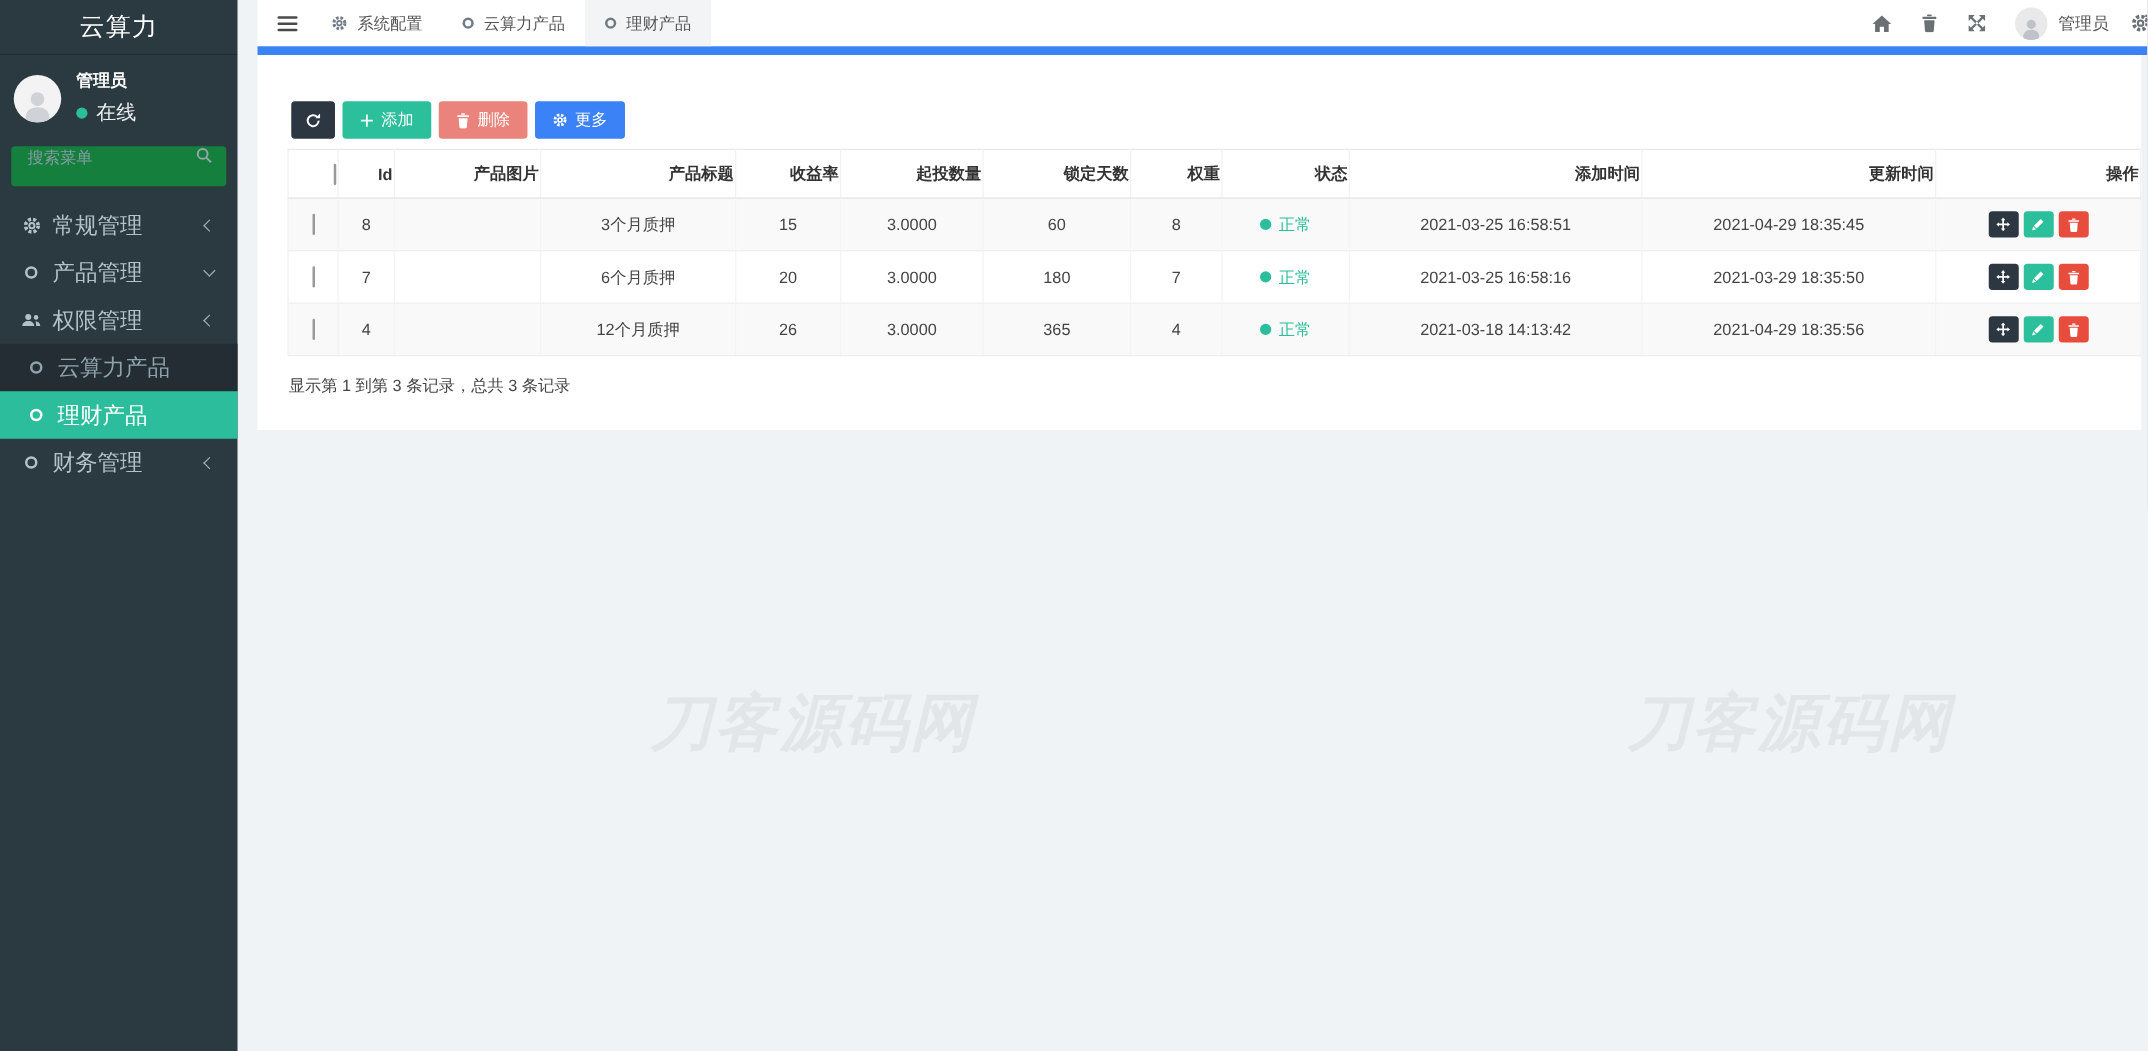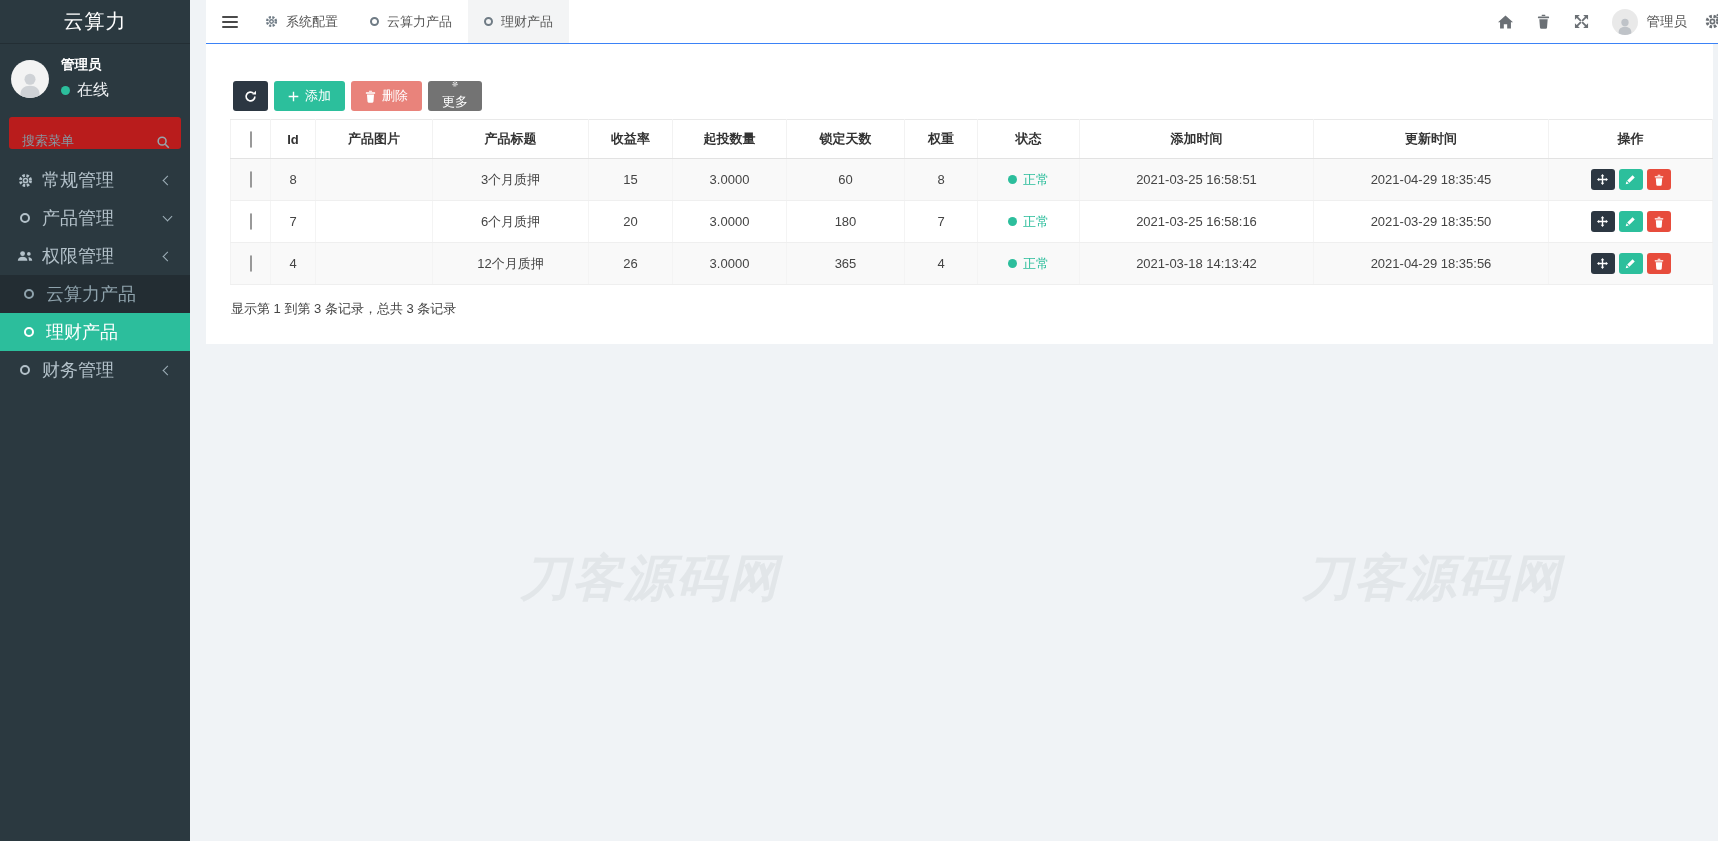--- a/index.html
+++ b/index.html
@@ -11,40 +11,40 @@
   .sidebar{position:absolute;left:0;top:0;width:190px;height:100%;background:#2b3940;}
   .logo{height:44px;display:flex;align-items:center;justify-content:center;color:#fff;
         font-size:20px;letter-spacing:1px;border-bottom:1px solid rgba(0,0,0,.18);}
   .user-panel{display:flex;align-items:center;padding:12px 10px 13px 11px;}
   .avatar{width:38px;height:38px;border-radius:50%;background:#f3f3f3;overflow:hidden;flex:none;
           display:flex;align-items:flex-end;justify-content:center;}
   .user-info{margin-left:12px;}
   .user-name{color:#fff;font-size:13.5px;font-weight:bold;margin-bottom:6px;}
   .user-status{color:#eceff1;font-size:16px;display:flex;align-items:center;gap:7px;}
   .dot{width:9px;height:9px;border-radius:50%;background:#2cbe9c;flex:none;}
-  .search-box{margin:3px 9px 12px;height:32px;background:#b91c1c;border-radius:3px;
-              display:flex;align-items:flex-end;padding:0 11px;}
+  .search-box{margin:3px 9px 12px;height:32px;background:#15803d;border-radius:3px;
+              display:flex;align-items:flex-start;padding:0 11px;}
   .search-box input{flex:1;background:transparent;border:none;outline:none;color:#cfd8dc;font-size:13px;min-width:0;}
   .search-box input::placeholder{color:#8699a3;}
   .search-box svg{color:#97a6ad;flex:none;}
   .menu{margin-top:6px;}
   .menu-item{height:38px;display:flex;align-items:center;padding:0 19px 0 17px;
              color:#b3c1c9;font-size:18px;cursor:pointer;}
   .mi-icon{width:16px;margin-right:9px;display:flex;align-items:center;justify-content:center;flex:none;}
   .ring{width:10px;height:10px;border:2px solid currentColor;border-radius:50%;}
   .chev{width:7px;height:7px;border-style:solid;border-width:1.6px 1.6px 0 0;border-color:#9fb0b9;
         margin-left:auto;flex:none;}
   .chev.left{transform:rotate(-135deg);}
   .chev.down{transform:rotate(135deg);margin-top:-3px;}
   .menu-item.sub{background:#232d33;color:#8fa3ad;padding-left:21px;}
   .menu-item.active{background:#2cbe9c;color:#fff;}
 
   
   .navbar{position:absolute;left:206px;top:0;right:0;height:44px;background:#fff;
-          border-bottom:1px solid #3b82f6;display:flex;align-items:center;}
+          border-bottom:7px solid #3b82f6;display:flex;align-items:center;}
   .hamburger{margin-left:16px;width:16px;display:flex;flex-direction:column;gap:3px;cursor:pointer;}
   .hamburger span{height:2px;background:#4a4a4a;border-radius:1px;}
   .tabs{display:flex;height:100%;margin-left:11px;}
   .tab{display:flex;align-items:center;gap:8px;padding:0 16px;font-size:13px;color:#555;height:100%;cursor:pointer;}
   .tab.active{background:#f3f4f5;}
   .tab .ring-sm{width:9px;height:9px;border:2px solid #6f7b85;border-radius:50%;flex:none;}
   .tab svg{color:#6f7b85;}
   .nav-right{margin-left:auto;display:flex;align-items:center;color:#6b7075;}
   .nav-icon{width:16px;display:flex;justify-content:center;cursor:pointer;margin-right:22px;}
   .nav-user{display:flex;align-items:center;gap:9px;cursor:pointer;margin-right:14px;}
@@ -56,24 +56,24 @@
   
   .content{position:absolute;left:206px;top:44px;right:0;bottom:0;background:#f0f3f6;}
   .panel{position:absolute;left:0;top:0;width:calc(100% - 5px);height:300px;background:#fff;}
   .toolbar{position:absolute;left:27px;top:37px;display:flex;gap:6px;}
   .btn{height:30px;border:none;border-radius:3px;color:#fff;font-size:13px;
        display:inline-flex;align-items:center;gap:6px;padding:0 14px;cursor:pointer;
        font-family:inherit;}
   .btn-refresh{background:#2c3742;padding:0 11px;}
   .btn-add{background:#2cbf9c;}
   .btn-delete{background:#e9837b;}
-  .btn-more{background:#737373;flex-direction:column;}
+  .btn-more{background:#3b82f6;}
 
   table.grid{position:absolute;left:24px;top:75px;width:1482px;border-collapse:collapse;table-layout:fixed;}
-  .grid th{height:39px;font-size:13px;color:#333;font-weight:bold;text-align:center;background:#fff;
+  .grid th{height:39px;font-size:13px;color:#333;font-weight:bold;text-align:right;background:#fff;
            border-top:1px solid #e9e9e9;border-bottom:1px solid #e2e2e2;border-right:1px solid #f2f2f2;}
   .grid th:first-child,.grid td:first-child{border-left:1px solid #f2f2f2;}
   .grid td{height:42px;font-size:13px;color:#444;text-align:center;
            border-bottom:1px solid #efefef;border-right:1px solid #f4f4f4;background:#fff;}
   .grid tr.striped td{background:#f9f9f9;}
   .checkbox{width:13px;height:13px;border:1px solid #999;border-radius:2px;background:#fff;margin:0 auto;cursor:pointer;}
   .thumb{width:24px;height:30px;margin:0 auto;border-radius:2px;
          background:radial-gradient(circle at 50% 30%, #efe3ae 0, #d9c98e 22%, rgba(190,180,140,.35) 40%, rgba(40,60,120,0) 56%),
                     linear-gradient(180deg,#0b1026 0%, #14275a 55%, #3f6fa6 82%, #9dc4dd 100%);}
   .status{color:#2cbe9c;display:inline-flex;align-items:center;gap:6px;}

